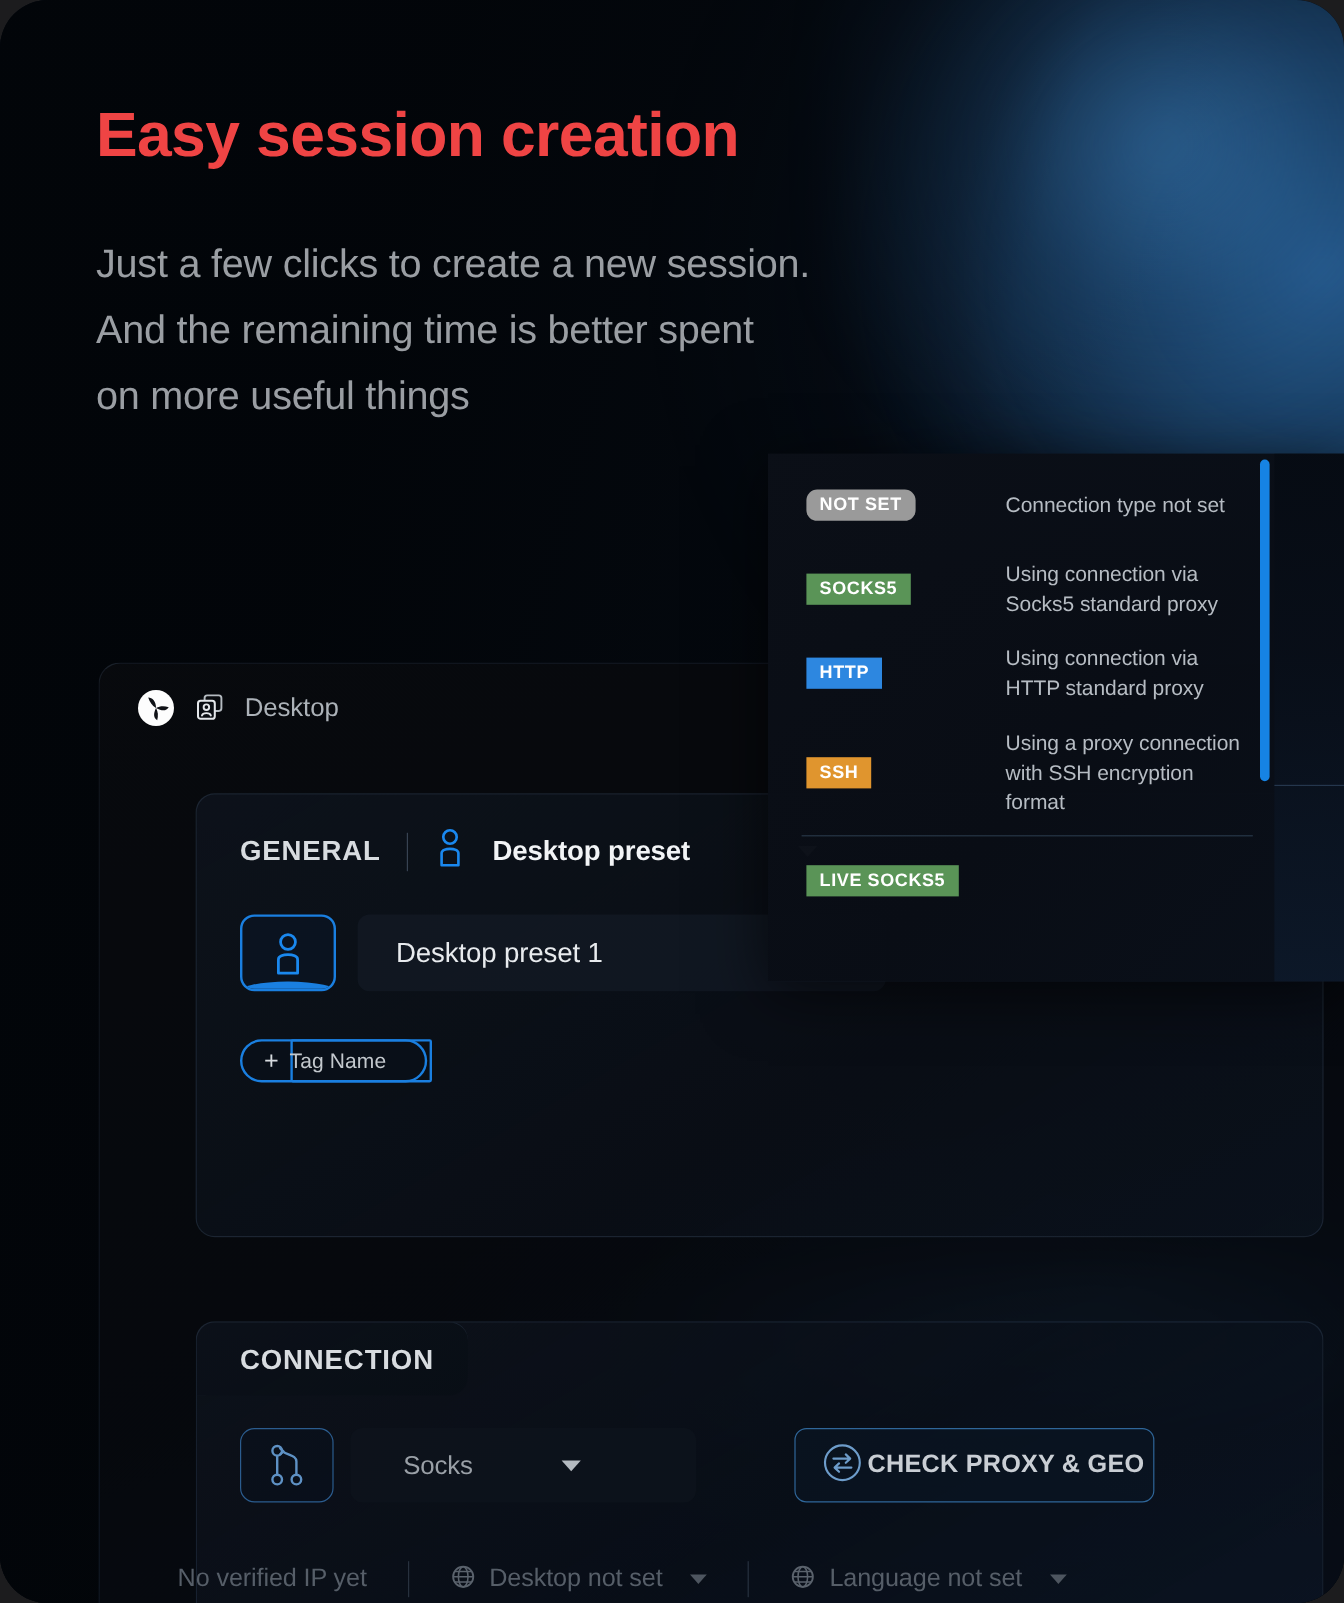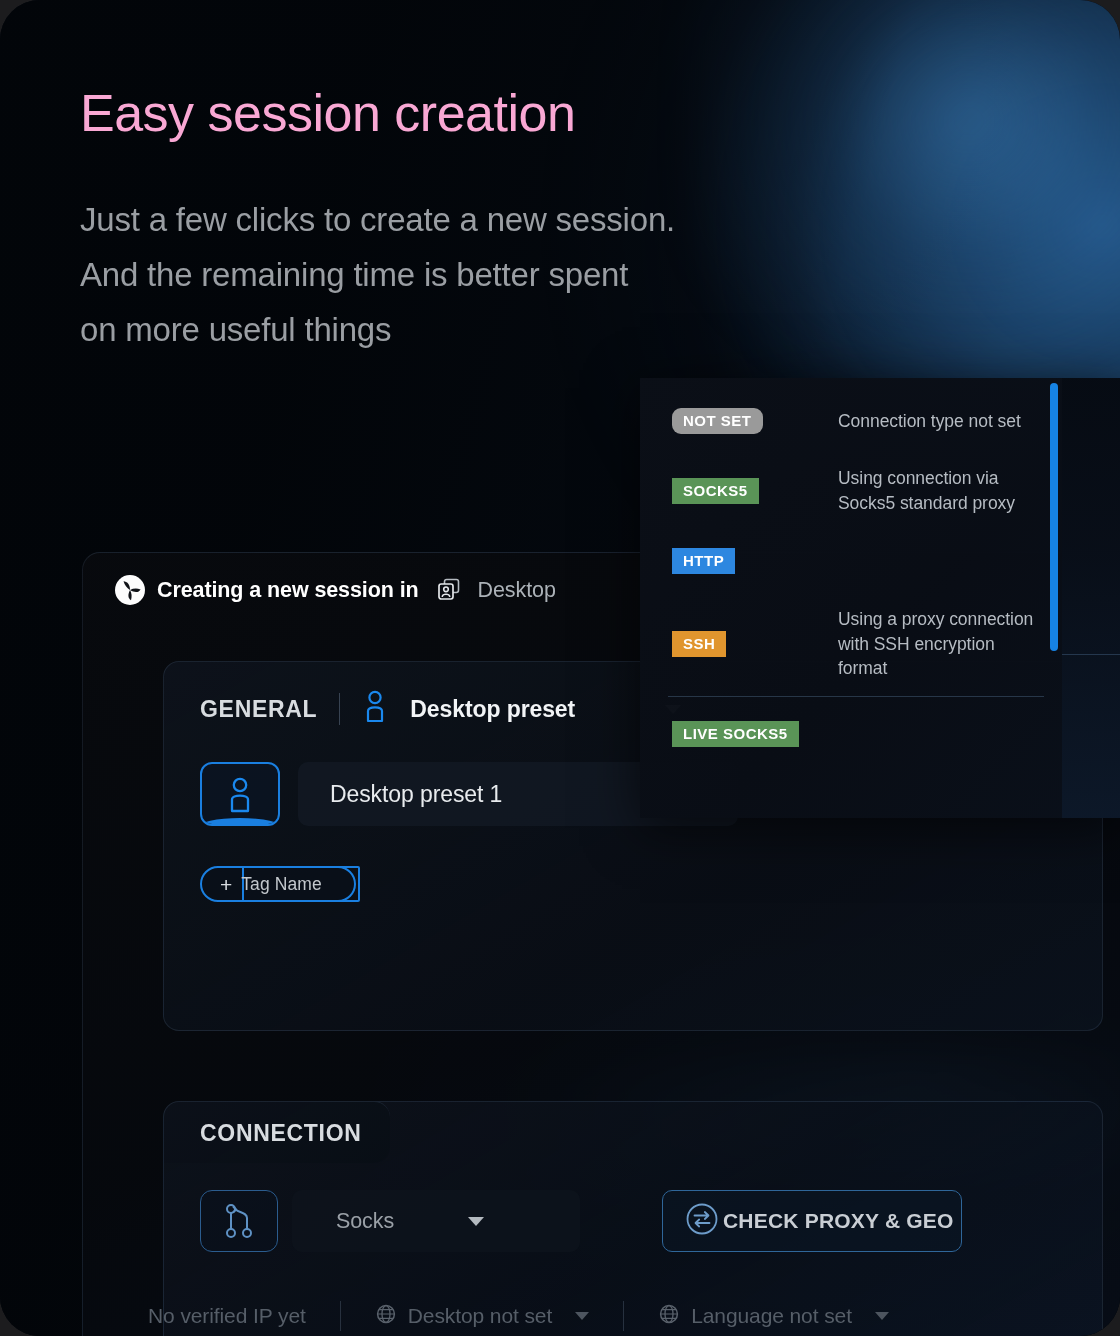--- a/index.html
+++ b/index.html
@@ -93,22 +93,22 @@
     position: absolute; inset: 0;
     background: linear-gradient(180deg,
         rgba(2,5,9,0) 62%,
         rgba(2,5,9,0.25) 80%,
         rgba(2,5,9,0.55) 100%);
   }
 
   
   .headline {
     position: absolute; left: 80px; top: 84px;
-    font-size: 52px; font-weight: 400; letter-spacing: -0.5px;
-    color: #f9a8d4; line-height: 1.15;
+    font-size: 52px; font-weight: 700; letter-spacing: -0.5px;
+    color: #ef4444; line-height: 1.15;
     white-space: nowrap;
   }
   .subline {
     position: absolute; left: 80px; top: 193px;
     font-size: 33px; font-weight: 400;
     color: #9a9ea3; line-height: 1.66;
     letter-spacing: -0.2px;
   }
 
   
@@ -340,21 +340,20 @@
   <div class="app-window">
 
     <div class="app-header">
       <div class="logo-circle">
         <svg width="30" height="30" viewBox="0 0 30 30">
           <path d="M15 15 C15 9, 12 6.5, 8.5 6.2 C9.8 10.0, 11.6 12.8, 15 15 Z" fill="#101217"></path>
           <path d="M15 15 C20.2 18.0, 23.8 17.4, 25.6 14.4 C21.7 13.1, 18.4 13.3, 15 15 Z" fill="#101217"></path>
           <path d="M15 15 C12.5 20.1, 13.0 23.3, 16.0 25.2 C17.0 21.4, 16.8 18.2, 15 15 Z" fill="#101217"></path>
         </svg>
       </div>
-      <div class="app-title">Creating a new session in</div>
       <div class="ws-icon">
         <svg width="26" height="24" viewBox="0 0 26 24">
           <rect x="7.5" y="1.5" width="14" height="13" rx="2.2" fill="none" stroke="#b5bbc1" stroke-width="1.6"></rect>
           <rect x="2" y="6" width="14" height="15" rx="2.2" fill="#0a0d12" stroke="#e4e7ea" stroke-width="1.7"></rect>
           <circle cx="9" cy="11.3" r="2.3" fill="none" stroke="#e4e7ea" stroke-width="1.6"></circle>
           <path d="M5.3 18.3 C5.9 15.6, 12.1 15.6, 12.7 18.3" fill="none" stroke="#e4e7ea" stroke-width="1.6" stroke-linecap="round"></path>
         </svg>
       </div>
       <div class="ws-name">Desktop</div>
     </div>
@@ -472,20 +471,21 @@
         <div class="dd-row" style="position: absolute; left: 0px; right: 0px; top: 72px; height: 82px;">
           <div class="dd-badge-cell">
             <span class="badge" style="background: rgb(90, 148, 87);">SOCKS5</span>
           </div>
           <div class="dd-desc">Using connection via Socks5 standard proxy</div>
         </div>
         <div class="dd-row" style="position: absolute; left: 0px; right: 0px; top: 142px; height: 82px;">
           <div class="dd-badge-cell">
             <span class="badge" style="background: rgb(45, 135, 224);">HTTP</span>
           </div>
+          <div class="dd-desc">Using connection via HTTP standard proxy</div>
         </div>
         <div class="dd-row" style="position: absolute; left: 0px; right: 0px; top: 216px; height: 100px;">
           <div class="dd-badge-cell">
             <span class="badge" style="background: rgb(224, 149, 46);">SSH</span>
           </div>
           <div class="dd-desc">Using a proxy connection with SSH encryption format</div>
         </div>
         <div class="dd-sep" style="position: absolute; left: 0px; right: 0px; top: 318px;"></div>
         <div class="dd-row" style="position: absolute; left: 0px; right: 0px; top: 304px; height: 104px;">
           <div class="dd-badge-cell">

